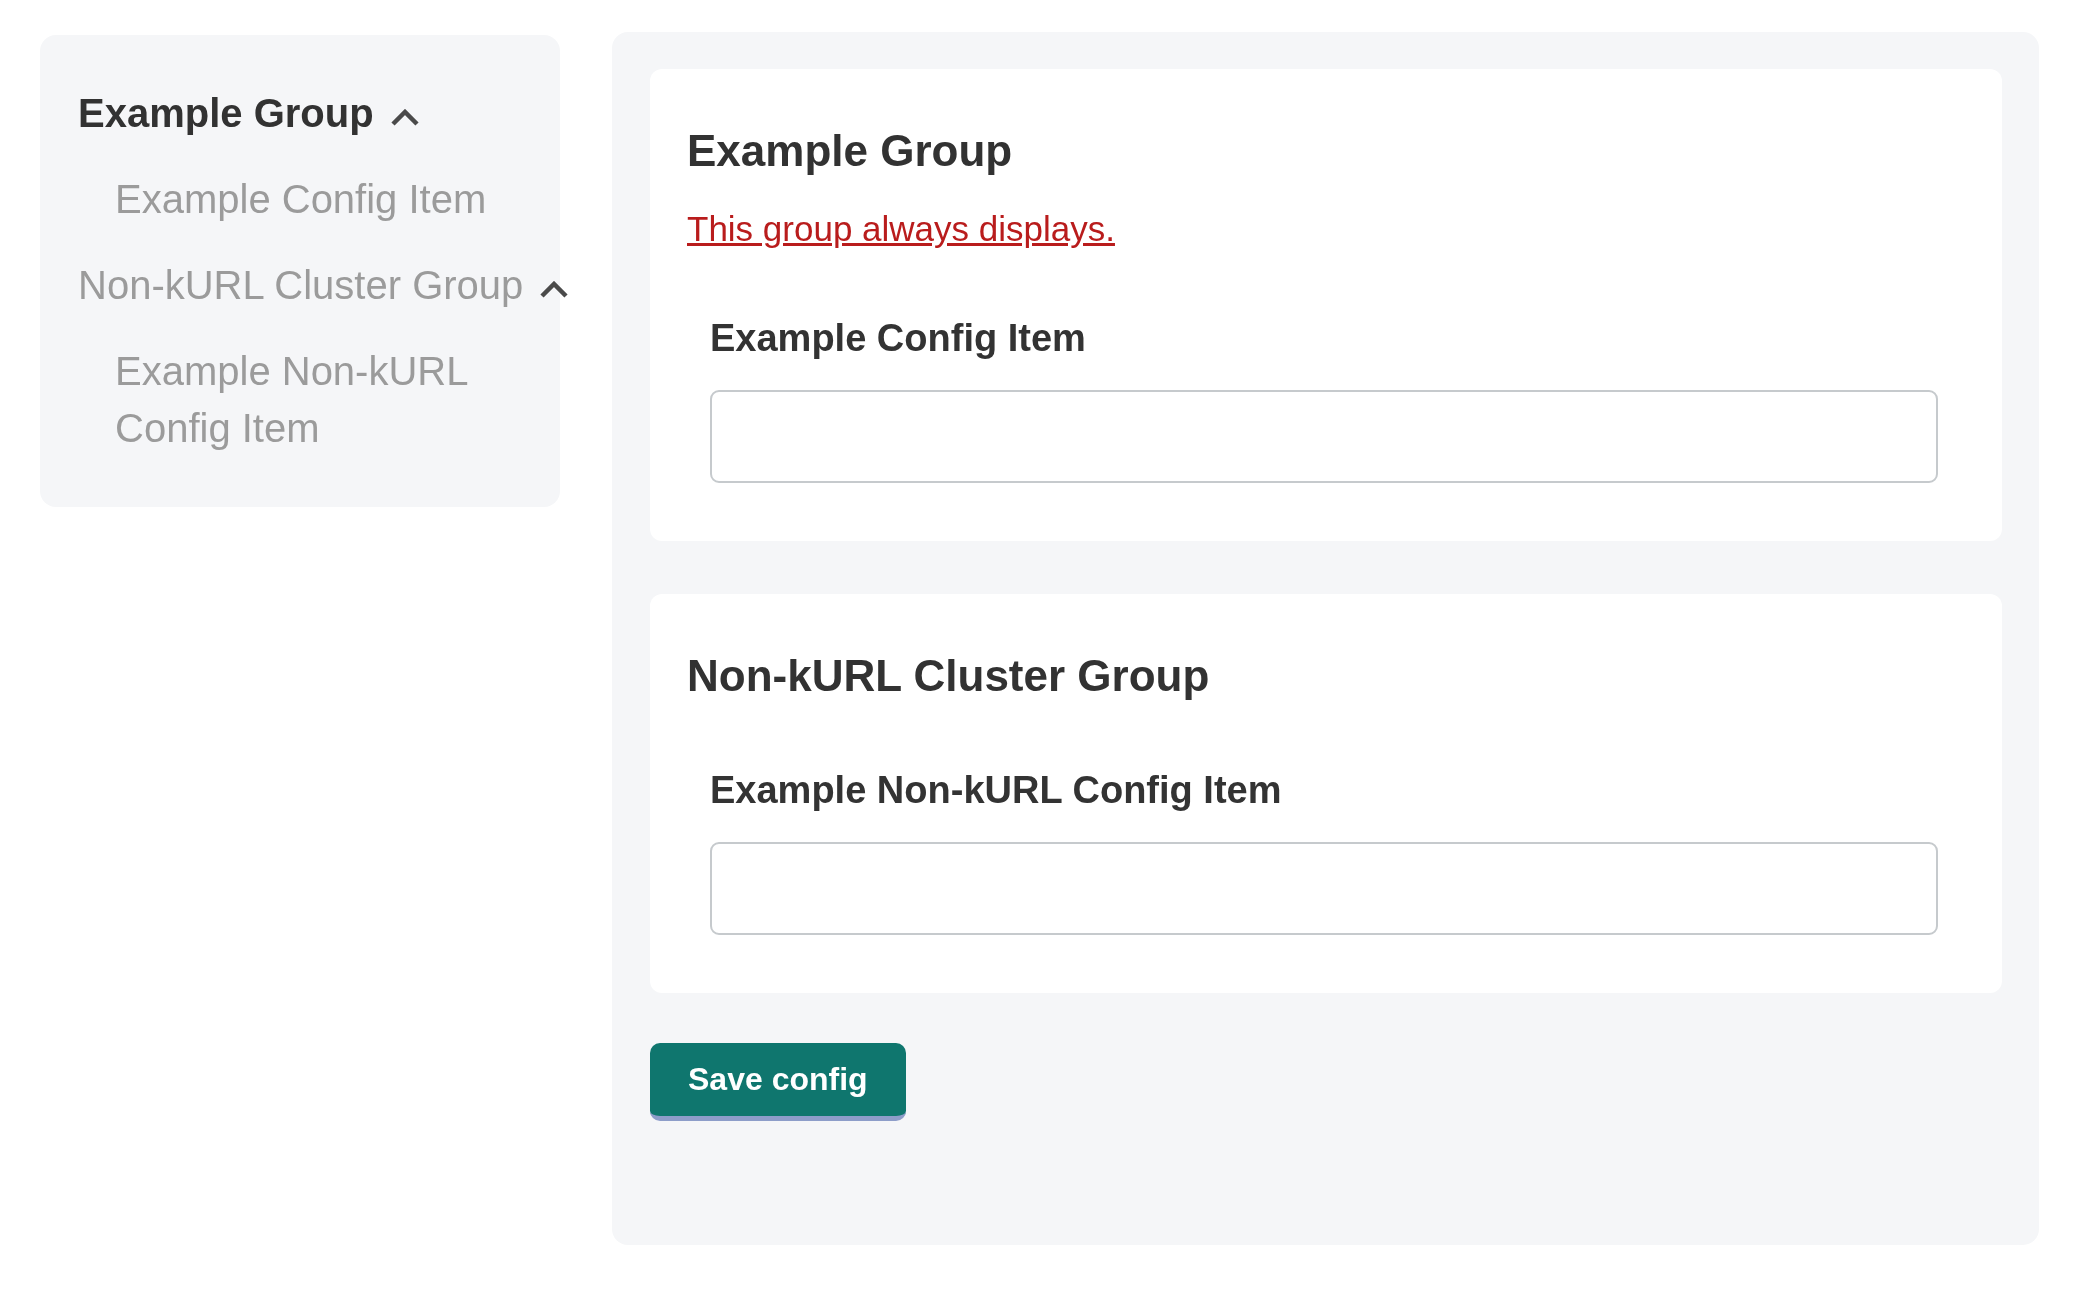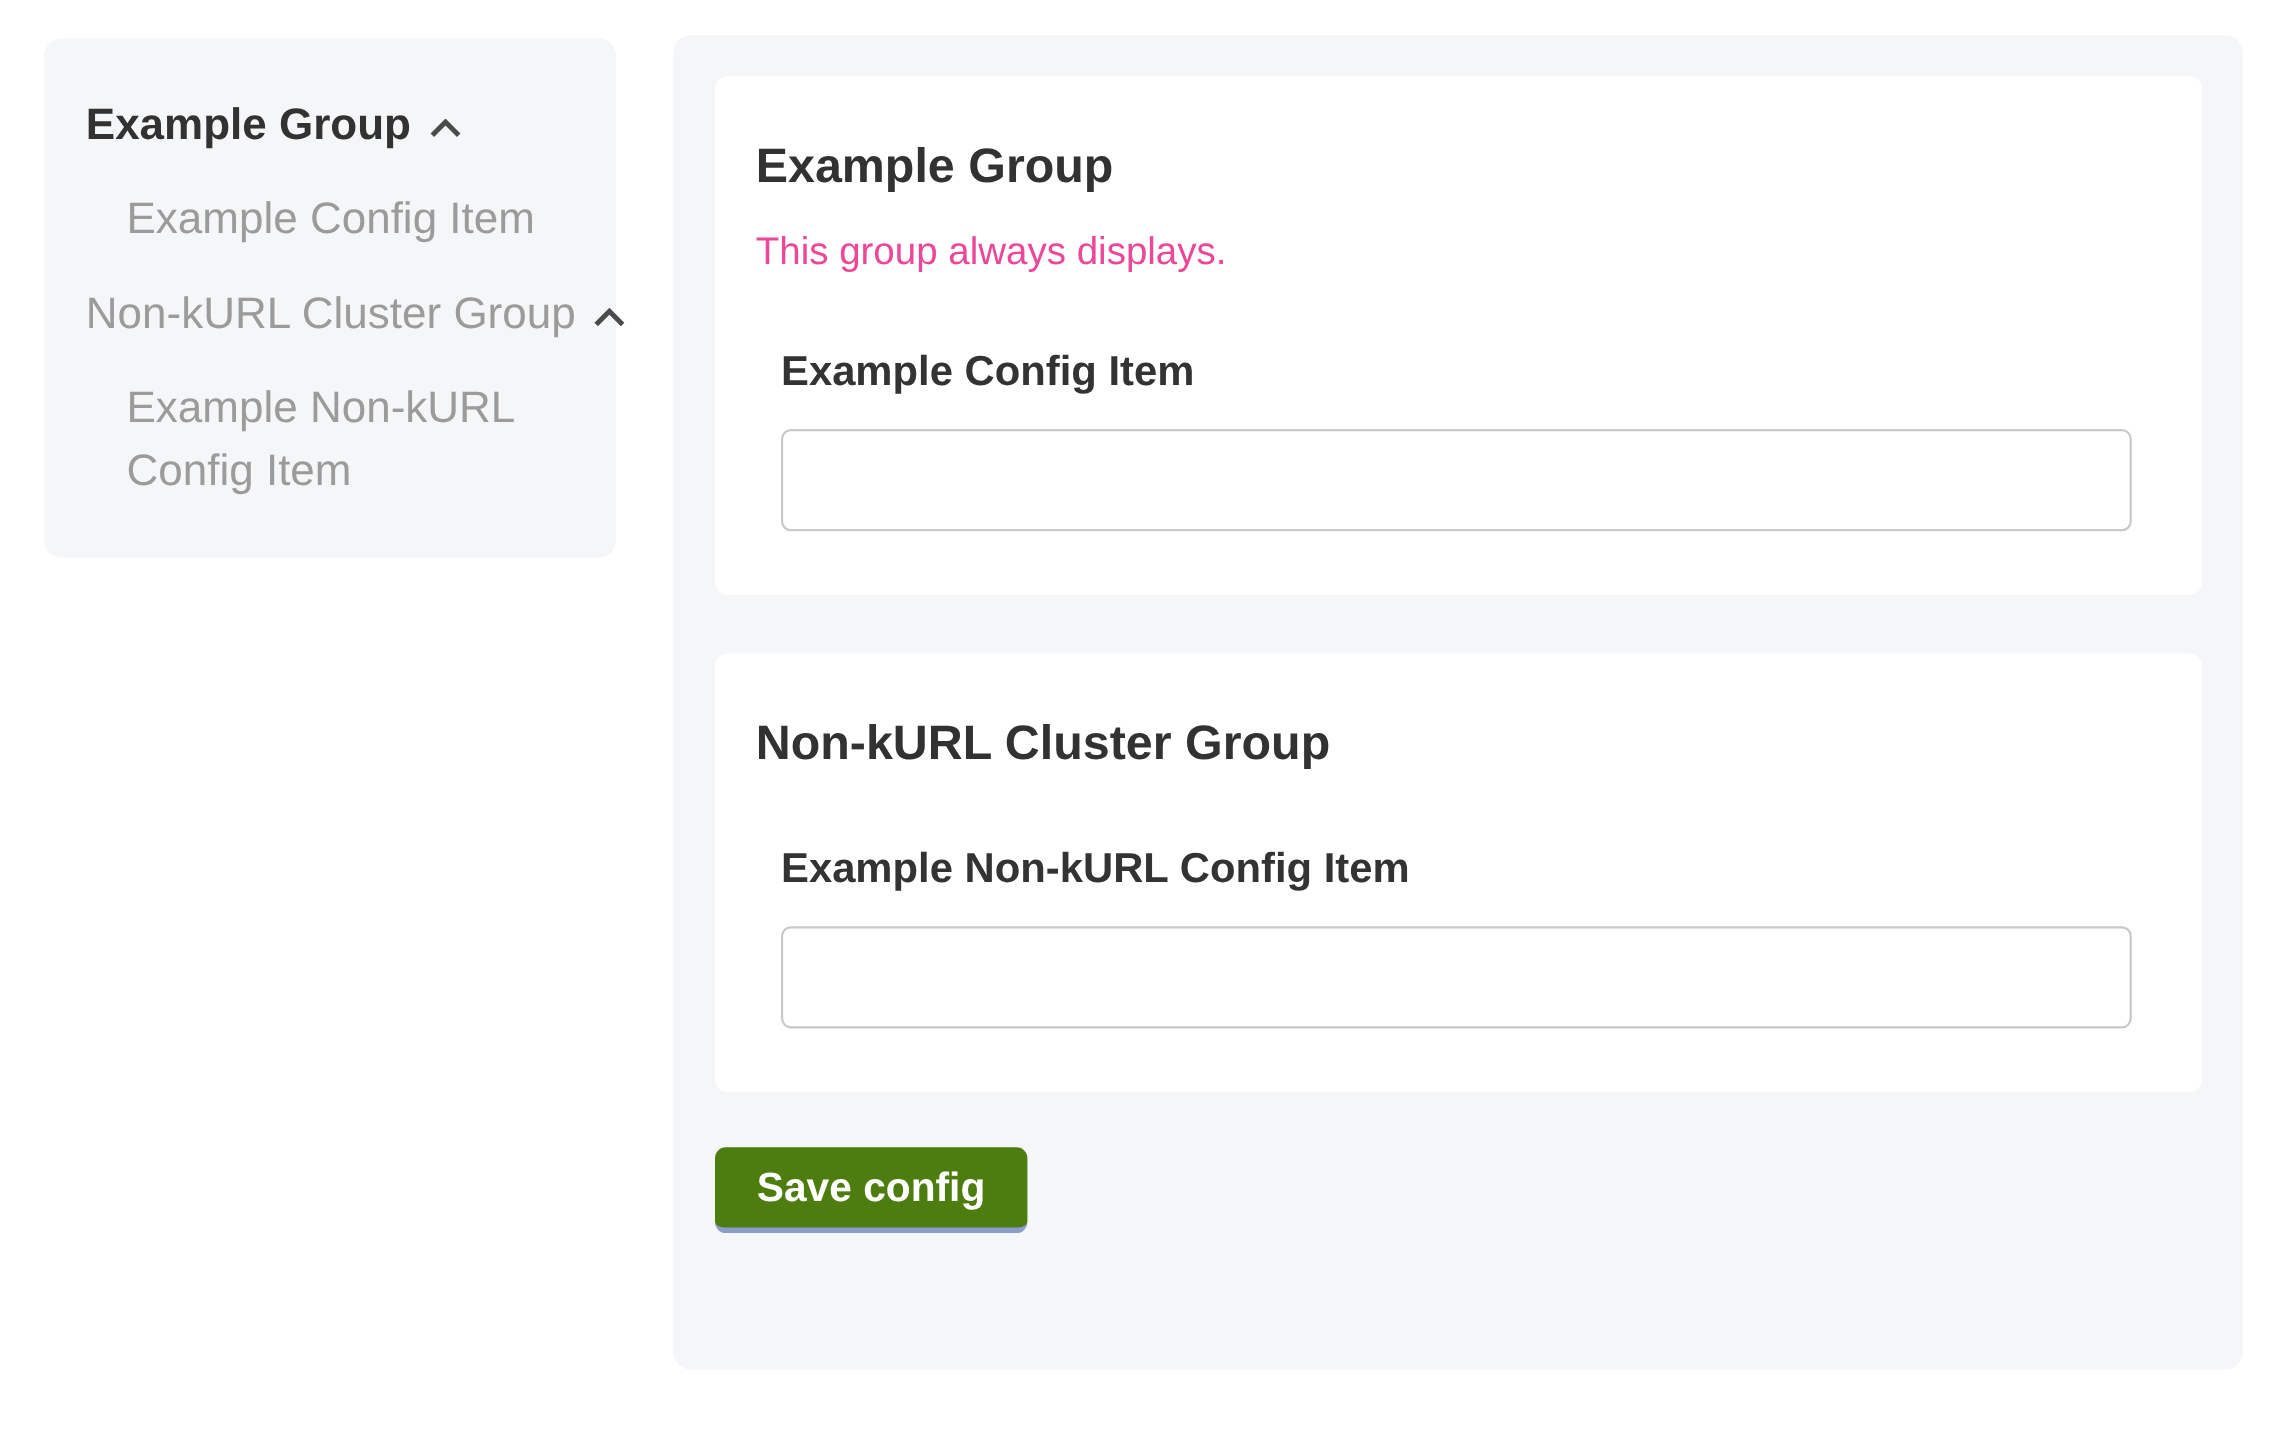--- a/index.html
+++ b/index.html
@@ -69,21 +69,22 @@
   .group-title {
     font-size: 44px;
     line-height: 52px;
     font-weight: bold;
     color: #323232;
   }
   .group-desc {
     margin-top: 31px;
     font-size: 35px;
     line-height: 42px;
-    color: #ec4899;
+    color: #b91c1c;
+    text-decoration: underline;
   }
   .config-item {
     margin-top: 65px;
     margin-left: 23px;
     margin-right: 27px;
   }
   .item-label {
     font-size: 38px;
     line-height: 46px;
     font-weight: 600;
@@ -102,27 +103,27 @@
     color: #323232;
     padding: 0 24px;
     outline: none;
   }
 
   .save-row { margin-top: 50px; }
   .save-btn {
     display: inline-block;
     height: 78px;
     padding: 4px 38px;
-    background: #4d7c0f;
+    background: #0f766e;
     border: none;
     border-bottom: 5px solid #8d9dc9;
     border-radius: 10px;
     color: #ffffff;
     font-family: "Liberation Sans", "DejaVu Sans", sans-serif;
-    font-size: 37px;
+    font-size: 32px;
     font-weight: bold;
     cursor: pointer;
   }
 </style>
 </head>
 <body>
 
 <aside class="sidebar">
 
   <nav class="side-group">

